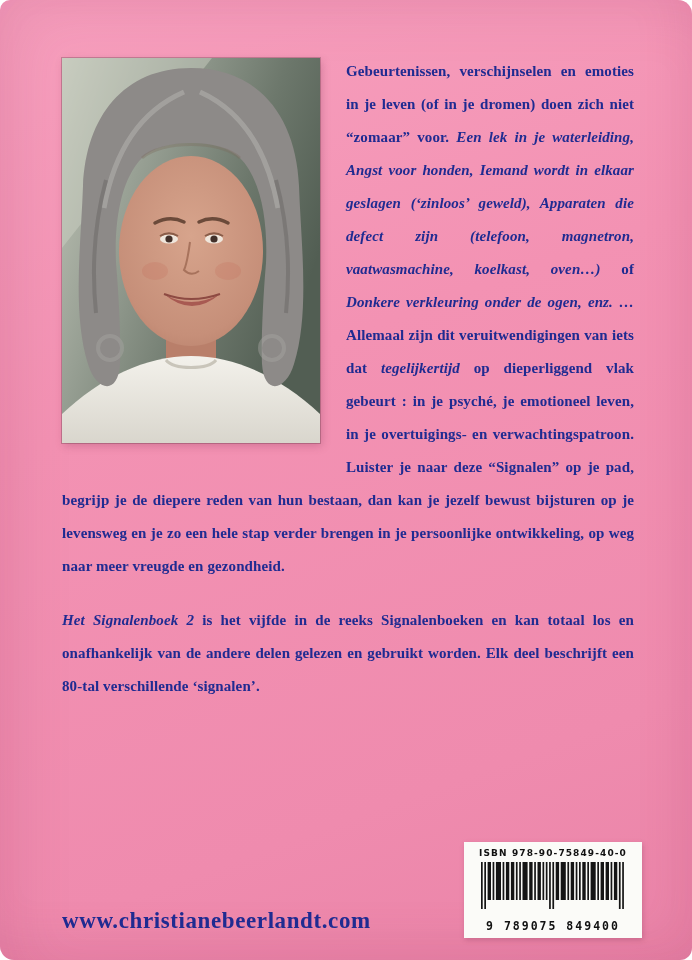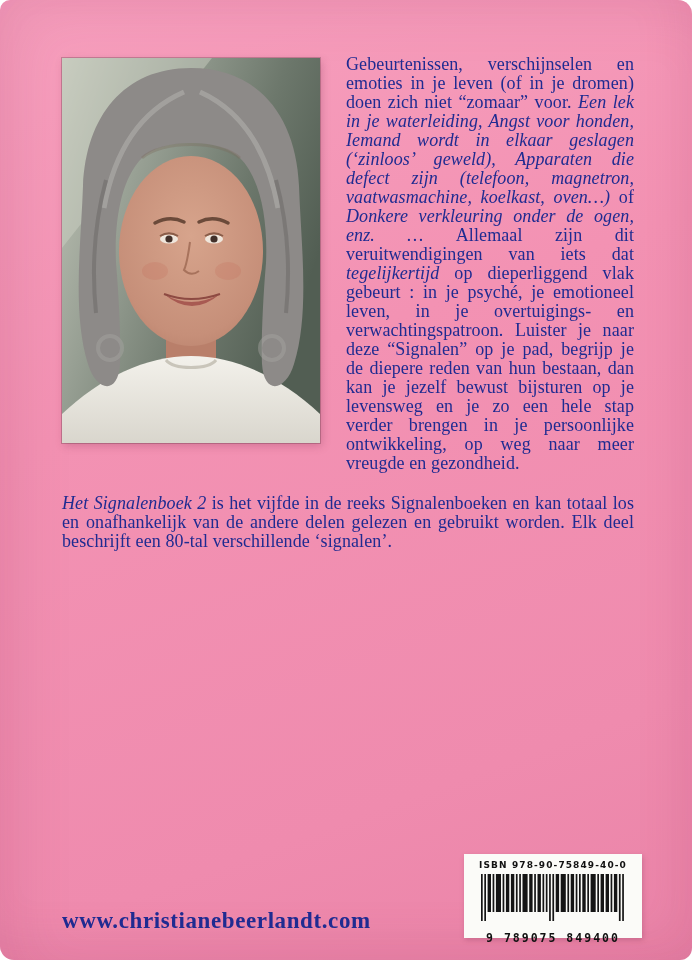--- a/index.html
+++ b/index.html
@@ -26,44 +26,44 @@
   .photo {
     float:left;
     width:258px; height:385px;
     margin:3px 26px 30px 0;
     box-shadow: 0 0 0 1px rgba(60,30,40,0.25), 2px 3px 8px rgba(120,40,70,0.25);
     background:#7d8679;
   }
   .photo svg { display:block; width:100%; height:100%; }
 
   .para {
-    font-size:18px;
-    line-height:19px;
-    font-weight:400;
+    font-size:15px;
+    line-height:33px;
+    font-weight:700;
     text-align:justify;
     letter-spacing:0.1px;
     color:#1f2b91;
     margin-bottom:21px;
   }
   .para .it { font-style:italic; }
 
   .website {
     position:absolute;
     left:62px; bottom:26px;
     font-family:"Liberation Serif", serif;
     font-weight:700;
     font-size:23px;
     letter-spacing:0.6px;
     color:#1f2b91;
   }
 
   .barcode-box {
     position:absolute;
     right:50px; bottom:22px;
-    width:178px; height:84px;
+    width:178px; height:96px;
     background:#fbfbf8;
     padding:6px 10px 4px;
     text-align:center;
     box-shadow: 1px 2px 5px rgba(120,40,70,0.25);
   }
   .isbn {
     font-family:"DejaVu Sans", sans-serif;
     font-size:9px;
     font-weight:700;
     letter-spacing:1.1px;

